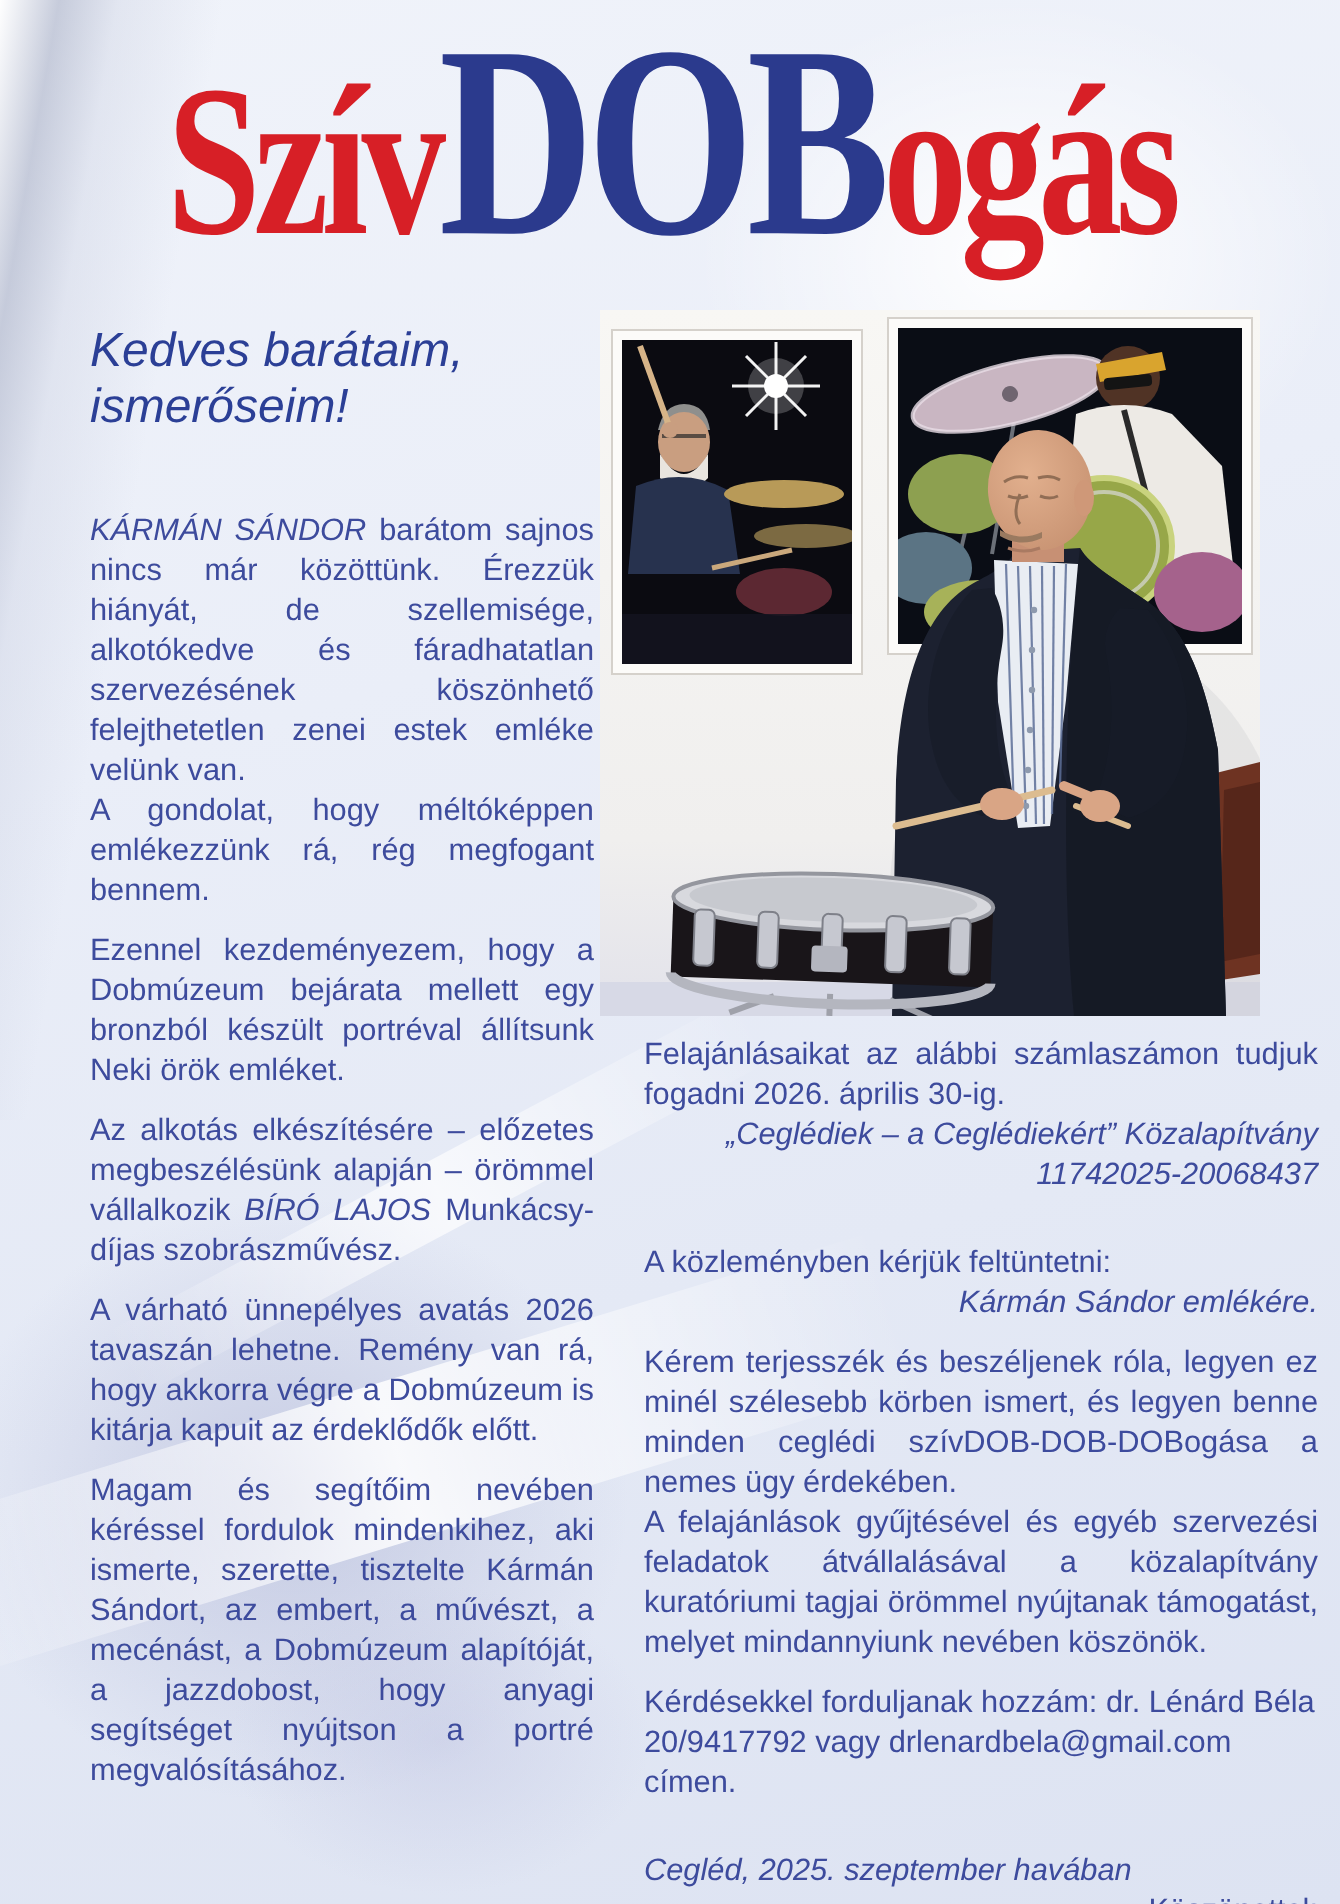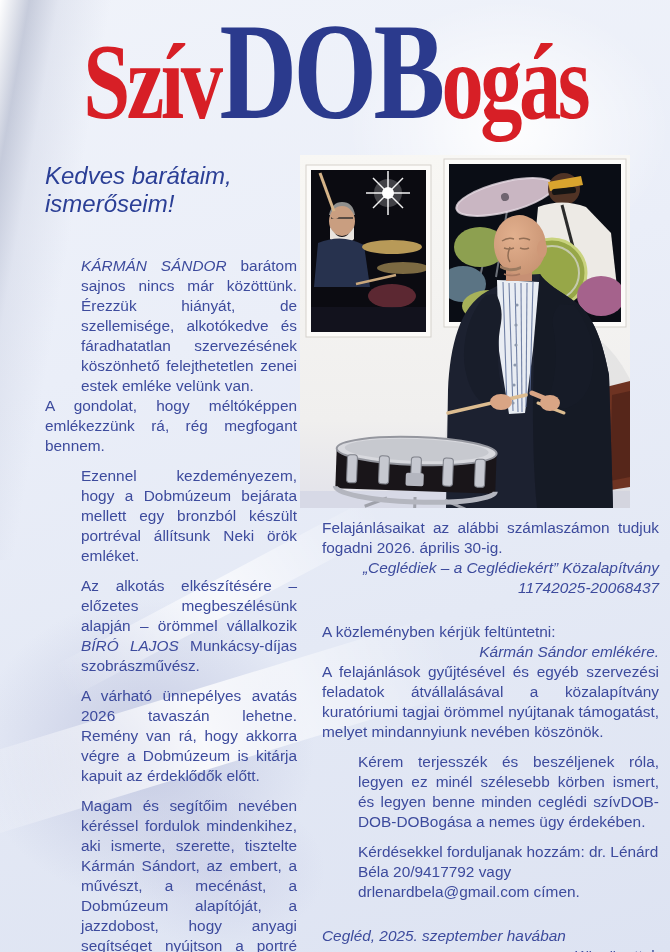--- a/index.html
+++ b/index.html
@@ -28,21 +28,21 @@
   .t-red{font-size:96px;color:#d71f26;}
   .t-blue{font-size:122px;color:#2b3a8d;}
 
   .greeting{position:absolute;left:45px;top:162px;width:262px;
     font-style:italic;font-size:24px;line-height:28px;color:#2b3f96;}
 
   .col{color:#3d4b9d;font-size:15.4px;line-height:20px;}
   .left-col{position:absolute;left:45px;top:246px;width:252px;}
   .right-col{position:absolute;left:322px;top:518px;width:337px;}
   .para{margin:0;text-align:justify;}
-  .para.gap{margin-top:10px;margin-left:36px;}
+  .para.gap{margin-top:10px;}
   .align-center{text-align:right;}
   .align-left{text-align:left;margin-top:24px;}
   .align-right{margin-top:48px;}
   .align-justify{text-align:justify;}
   .run-name,.run-italic{font-style:italic;}
 
   .photo{position:absolute;left:300px;top:155px;width:330px;height:353px;}
   .photo svg{display:block;}
 </style>
 </head>
@@ -229,20 +229,20 @@
       </g>
     </svg>
   </div>
 
   <div id="right-col" class="col right-col" style="color: rgb(61, 75, 157);">
       <div class="para align-justify"><span>Felajánlásaikat az alábbi számlaszámon tudjuk fogadni 2026. április 30-ig.</span></div>
       <div class="para align-center"><span class="run-italic">„Ceglédiek – a Ceglédiekért” Közalapítvány</span></div>
       <div class="para align-center"><span class="run-italic">11742025-20068437</span></div>
       <div class="para align-left"><span>A közleményben kérjük feltüntetni:</span></div>
       <div class="para align-center"><span class="run-italic">Kármán Sándor emlékére.</span></div>
+      <div class="para align-justify gap"><span>Kérem terjesszék és beszéljenek róla, legyen ez minél szélesebb körben ismert, és legyen benne minden ceglédi szívDOB-DOB-DOBogása a nemes ügy érdekében.</span></div>
       <div class="para align-justify"><span>A felajánlások gyűjtésével és egyéb szervezési feladatok átvállalásával a közalapítvány kuratóriumi tagjai örömmel nyújtanak támogatást, melyet mindannyiunk nevében köszönök.</span></div>
-      <div class="para align-justify gap"><span>Kérem terjesszék és beszéljenek róla, legyen ez minél szélesebb körben ismert, és legyen benne minden ceglédi szívDOB-DOB-DOBogása a nemes ügy érdekében.</span></div>
       <div class="para align-left gap"><span>Kérdésekkel forduljanak hozzám: dr. Lénárd Béla 20/9417792 vagy drlenardbela@gmail.com címen.</span></div>
       <div class="para align-left"><span class="run-italic">Cegléd, 2025. szeptember havában</span></div>
       <div class="para align-center"><span>Köszönettel:</span></div>
       <div class="para align-right"><span>dr. Lénárd Béla</span></div>
     </div>
 </div>
 
 </body></html>

